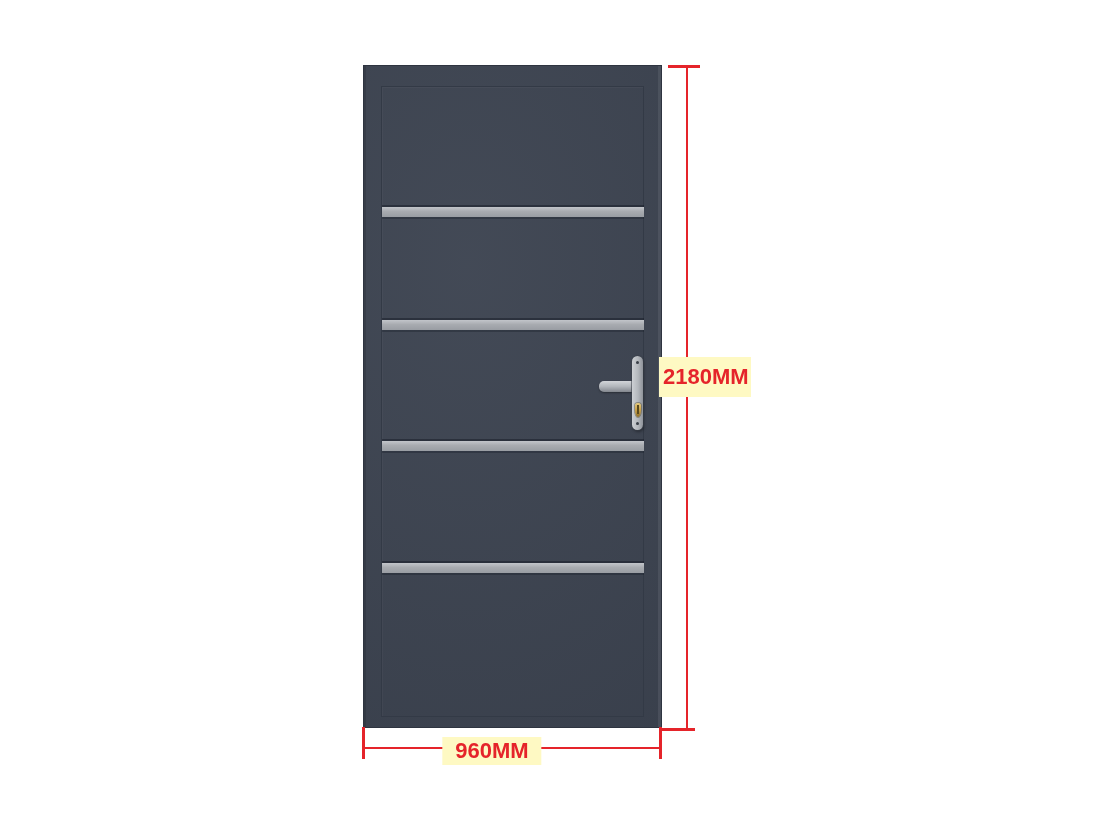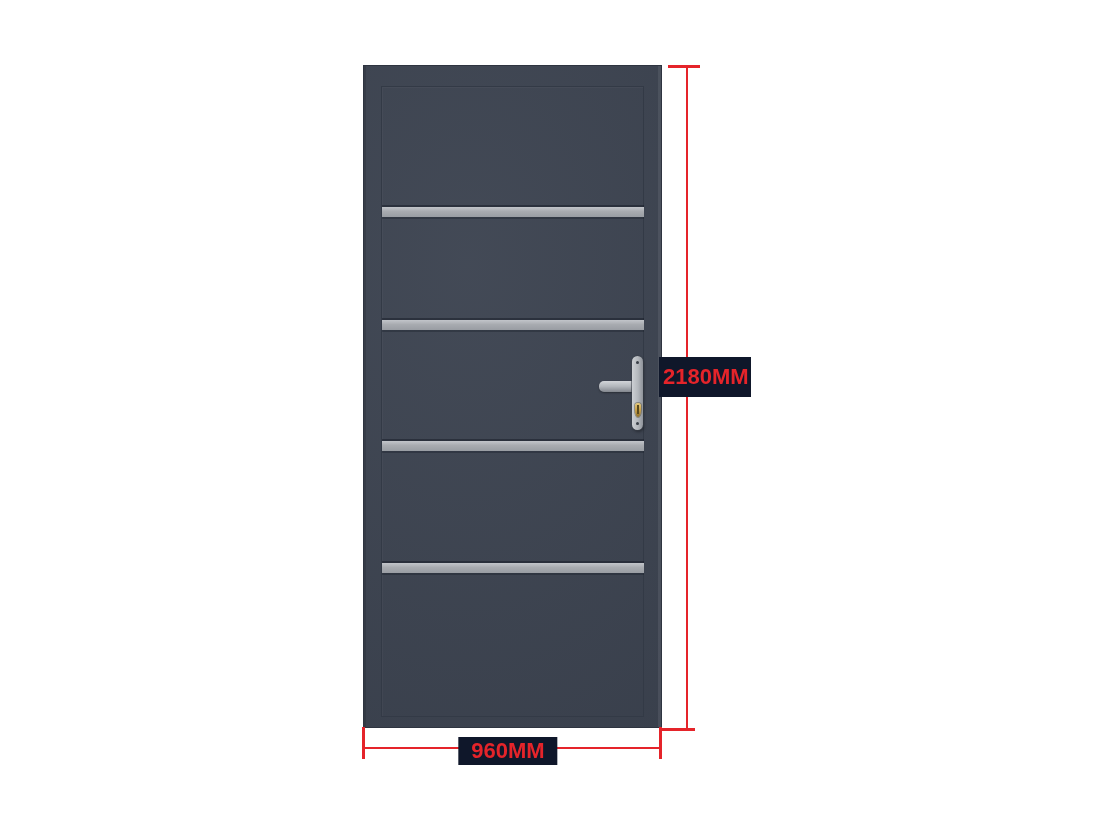--- a/index.html
+++ b/index.html
@@ -108,34 +108,34 @@
   .vdim-line   { left: 686px; top: 66px;  width: 2px;  height: 664px; }
   .vdim-tick-top    { left: 668px; top: 65px;  width: 32px; height: 3px; }
   .vdim-tick-bottom { left: 662px; top: 728px; width: 33px; height: 3px; }
   .hdim-line   { left: 363px; top: 747px; width: 298px; height: 2px; }
   .hdim-tick-left  { left: 362px; top: 727px; width: 3px; height: 32px; }
   .hdim-tick-right { left: 659px; top: 727px; width: 3px; height: 32px; }
 
   .dim-label {
     position: absolute;
     color: var(--dim-color, #e5242a);
-    background: #0f172a;
+    background: #fef9c3;
     font-weight: bold;
     font-size: 22px;
     line-height: 24px;
     white-space: nowrap;
     z-index: 5;
   }
   .vdim-label {
     left: 659px;
     top: 357px;
     padding: 8px 2px 8px 4px;
   }
   .hdim-label {
-    left: 508px;
+    left: 492px;
     top: 737px;
     transform: translateX(-50%);
     padding: 2px 13px;
     text-align: center;
   }
 </style>
 </head>
 <body>
 
 <div class="canvas">

